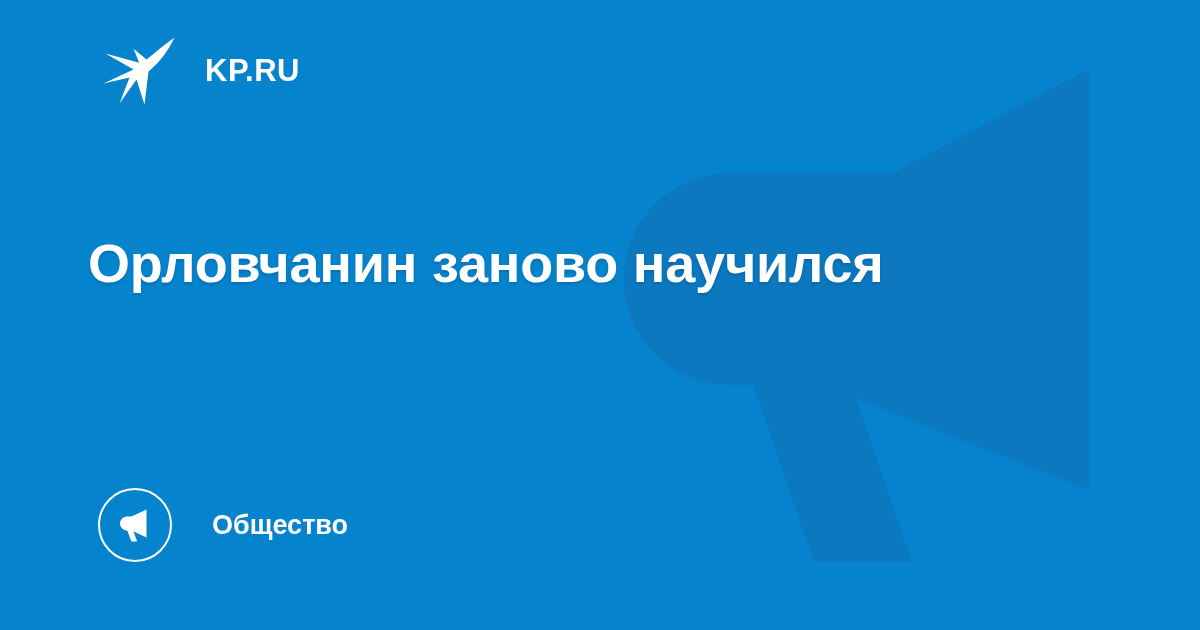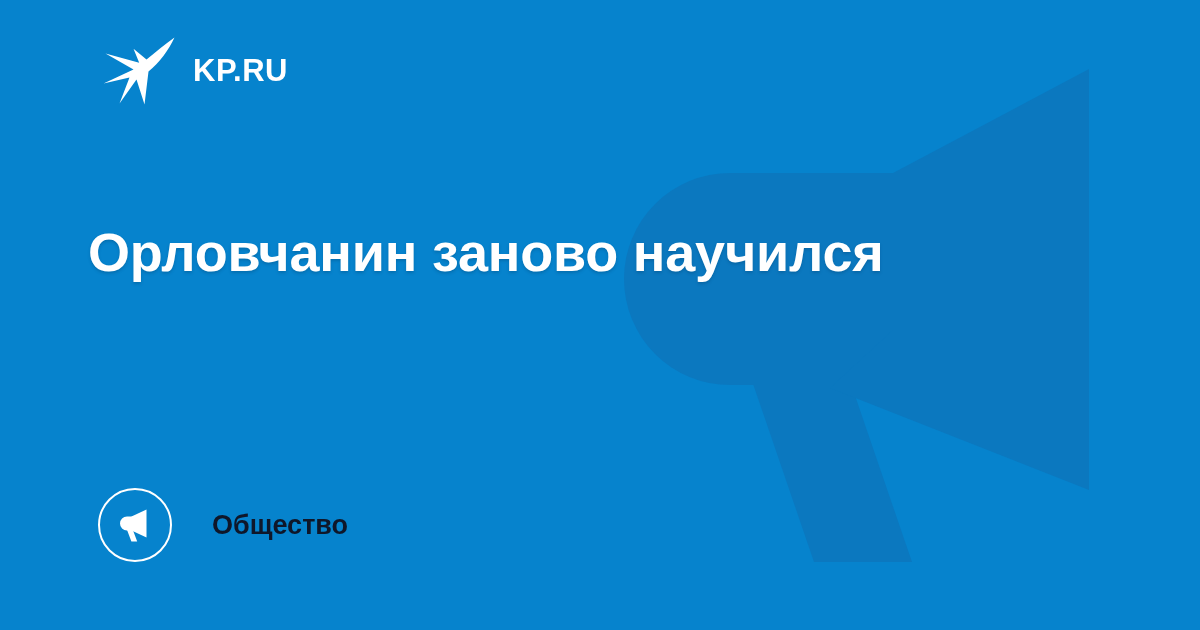--- a/index.html
+++ b/index.html
@@ -41,21 +41,21 @@
     align-items: center;
     height: 72px;
   }
   .brand-logo {
     width: 74px;
     height: 70px;
     display: block;
     flex: 0 0 auto;
   }
   .brand-name {
-    margin-left: 16px;
+    margin-left: 28px;
     color: #ffffff;
     font-size: 31px;
     font-weight: bold;
     letter-spacing: 0.5px;
     line-height: 1;
     white-space: nowrap;
   }
 
   
   .headline {
@@ -66,20 +66,21 @@
     color: #ffffff;
     font-size: 54px;
     font-weight: bold;
     line-height: 68px;
     letter-spacing: -0.2px;
     text-shadow: 0 2px 3px rgba(0, 60, 105, 0.28);
   }
   .headline-line {
     display: block;
     white-space: nowrap;
+    margin-top: 11px;
   }
 
   
   .rubric {
     position: absolute;
     left: 98px;
     top: 486px;
     display: flex;
     align-items: center;
     height: 78px;
@@ -95,21 +96,21 @@
     justify-content: center;
     box-sizing: border-box;
   }
   .rubric-icon {
     width: 40px;
     height: 40px;
     display: block;
   }
   .rubric-label {
     margin-left: 40px;
-    color: #0f172a;
+    color: #ffffff;
     font-size: 27px;
     font-weight: bold;
     line-height: 1;
     white-space: nowrap;
   }
 </style>
 </head>
 <body>
 
 <div class="card">

